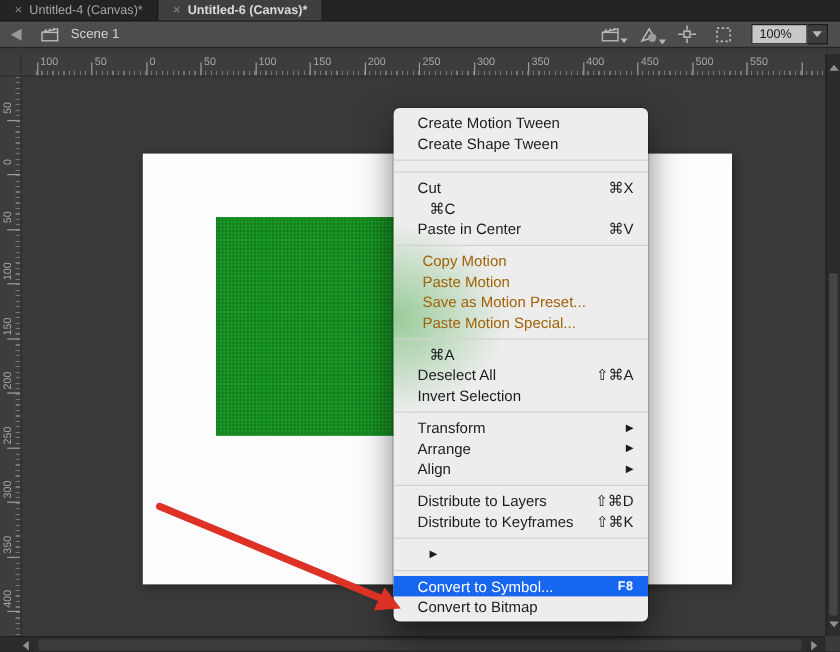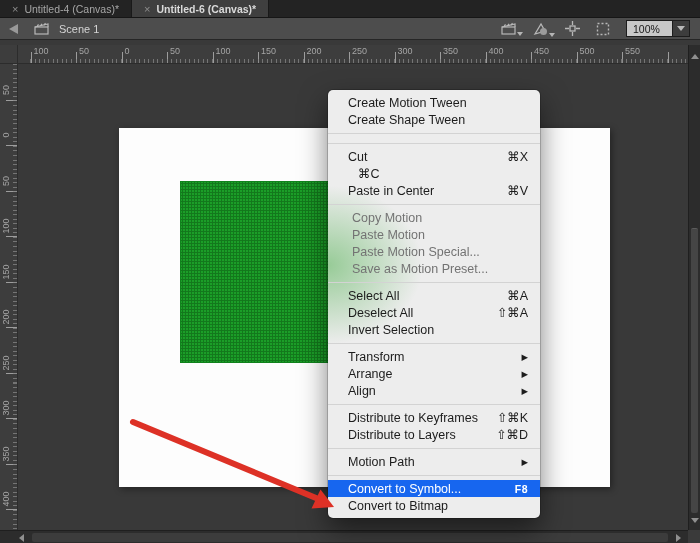--- a/index.html
+++ b/index.html
@@ -87,21 +87,21 @@
     background:#ededed; border-radius:5px; padding:4px 0;
     box-shadow:0 0 0 1px rgba(0,0,0,.18), 0 12px 28px rgba(0,0,0,.5); }
   .menu-tint { position:absolute; left:0; top:75px; width:100%; height:200px;
     background:radial-gradient(ellipse 62% 55% at 0% 50%, rgba(72,172,72,.52), rgba(72,172,72,0) 72%);
     pointer-events:none; }
   .mi { position:relative; height:17px; display:flex; align-items:center;
     padding:0 12px 0 20px; font-size:12.5px; color:#1c1c1c; cursor:default; }
   .mi .lbl { flex:1; white-space:nowrap; }
   .mi .sc { margin-left:10px; white-space:nowrap; color:#1c1c1c; }
   .mi .sub { margin-left:10px; font-size:8.5px; color:#1c1c1c; }
-  .mi.disabled, .mi.disabled .sc { color:#737373;padding-left:24px; }
+  .mi.disabled, .mi.disabled .sc { color:#a16207;padding-left:24px; }
   .mi.hl { background:#1766ef; }
   .mi.hl, .mi.hl .sc, .mi.hl .sub { color:#ffffff;gap:28px; }
   .mi.hl .sc { font-size:10.5px; font-weight:bold; letter-spacing:.5px; }
   .msep { position:relative; height:10px; }
   .msep::after { content:''; position:absolute; left:0; right:0; top:50%; height:1px; background:#d3d3d3; }
   
   .anno { position:absolute; left:0; top:0; z-index:60; pointer-events:none; }
 </style>
 </head>
 <body>
@@ -266,28 +266,27 @@
         <span class="sc">⌘V</span>
       </div>
       <div class="msep"></div>
       <div class="mi disabled">
         <span class="lbl">Copy Motion</span>
       </div>
       <div class="mi disabled">
         <span class="lbl">Paste Motion</span>
       </div>
       <div class="mi disabled">
+        <span class="lbl">Save as Motion Preset...</span>
+      </div>
+      <div class="mi disabled">
         <span class="lbl">Paste Motion Special...</span>
       </div>
-      <div class="mi disabled">
-        <span class="lbl">Save as Motion Preset...</span>
-      </div>
-      <div class="msep"></div>
-      <div class="mi">
-        <span class="lbl">Select All</span>
+      <div class="msep"></div>
+      <div class="mi">
         <span class="sc">⌘A</span>
       </div>
       <div class="mi">
         <span class="lbl">Deselect All</span>
         <span class="sc">⇧⌘A</span>
       </div>
       <div class="mi">
         <span class="lbl">Invert Selection</span>
       </div>
       <div class="msep"></div>
@@ -298,30 +297,29 @@
       <div class="mi">
         <span class="lbl">Arrange</span>
         <span class="sub">▶</span>
       </div>
       <div class="mi">
         <span class="lbl">Align</span>
         <span class="sub">▶</span>
       </div>
       <div class="msep"></div>
       <div class="mi">
+        <span class="lbl">Distribute to Layers</span>
+        <span class="sc">⇧⌘D</span>
+      </div>
+      <div class="mi">
         <span class="lbl">Distribute to Keyframes</span>
         <span class="sc">⇧⌘K</span>
       </div>
-      <div class="mi">
-        <span class="lbl">Distribute to Layers</span>
-        <span class="sc">⇧⌘D</span>
-      </div>
-      <div class="msep"></div>
-      <div class="mi">
-        <span class="lbl">Motion Path</span>
+      <div class="msep"></div>
+      <div class="mi">
         <span class="sub">▶</span>
       </div>
       <div class="msep"></div>
       <div class="mi hl">
         <span class="lbl">Convert to Symbol...</span>
         <span class="sc">F8</span>
       </div>
       <div class="mi">
         <span class="lbl">Convert to Bitmap</span>
       </div>

